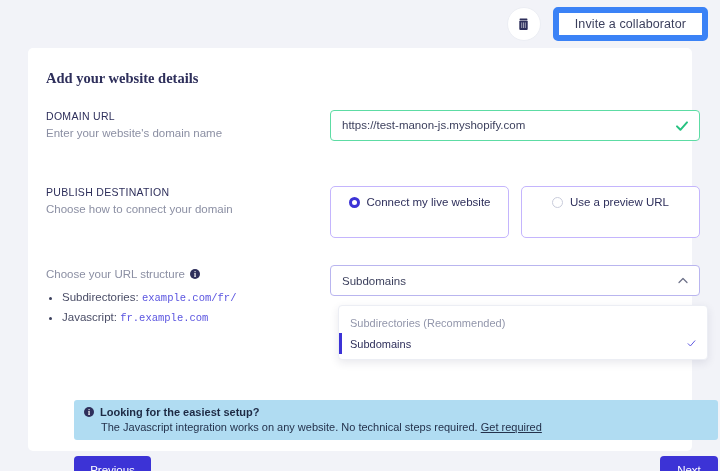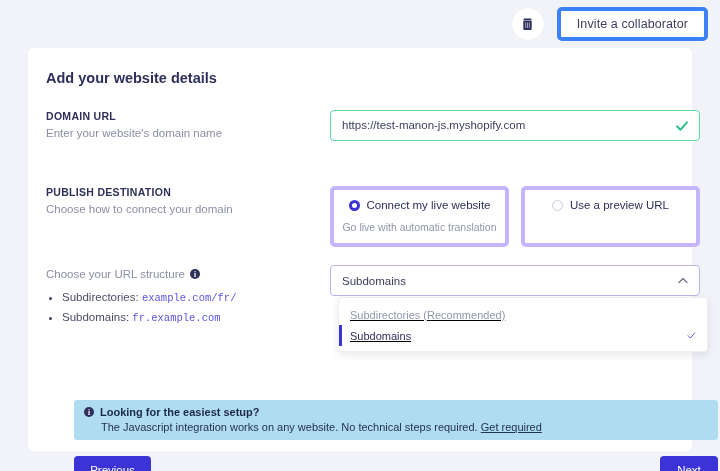--- a/index.html
+++ b/index.html
@@ -19,40 +19,40 @@
   }
   .icon-btn-circle {
     width: 34px; height: 34px; border-radius: 50%;
     background: #ffffff; border: 1px solid #eceef4;
     display: flex; align-items: center; justify-content: center;
     cursor: pointer;
   }
   .trash { display:block; }
   .invite-btn {
     height: 34px; padding: 0 16px;
-    background: #ffffff; border: 4px solid #3b82f6; border-radius: 5px;
+    background: #ffffff; border: 6px solid #3b82f6; border-radius: 5px;
     color: #3b3f5c; font-size: 12.5px; letter-spacing: .1px;
     display: flex; align-items: center; cursor: pointer;
   }
 
   
   .card {
     position: absolute; left: 28px; top: 48px;
     width: 664px; height: 403px;
     background: #ffffff; border-radius: 5px;
   }
   .card-title {
     position: absolute; left: 18px; top: 22px;
-    font-size: 14.5px; font-weight: bold; color: #2e2f5b;
+    font-size: 14.5px; font-weight: bold; color: #2e2f5b; font-family: Liberation Serif, serif;
   }
 
   
   .row { position: absolute; left: 18px; width: 628px; }
   .label {
-    font-size: 10.5px; font-weight: bold; color: #2e2f5b;
+    font-size: 10.5px; font-weight: normal; color: #2e2f5b;
     letter-spacing: .3px; text-transform: uppercase;
   }
   .sublabel { font-size: 11.5px; color: #8b8fa3; margin-top: 5px; }
 
   .left-col  { position: absolute; left: 0; top: 0; width: 280px; }
   .right-col { position: absolute; left: 284px; top: 0; width: 372px; }
 
   
   #row-domain { top: 62px; }
   .url-input {
@@ -64,22 +64,22 @@
   }
   .check-green {
     position: absolute; right: 10px; top: 8px;
     width: 14px; height: 14px;
   }
 
   
   #row-publish { top: 138px; }
   .radio-cards { display: flex; gap: 12px; }
   .radio-card {
-    width: 179px; height: 61px;
-    border: 4px solid #c4b5fd; border-radius: 5px;
+    width: 179px; height: 52px;
+    border: 1px solid #c4b5fd; border-radius: 5px;
     background: #fff; padding: 9px 8px 0;
     text-align: center; cursor: pointer;
   }
   .radio-head {
     display: flex; align-items: center; justify-content: center; gap: 7px;
     font-size: 11.5px; color: #2e2f5b; font-weight: 500;
   }
   .radio-dot {
     width: 11px; height: 11px; border-radius: 50%;
     border: 1.5px solid #c9ccdb; background: #fff; flex: none;
@@ -108,25 +108,25 @@
   .mono { font-family: "Liberation Mono", monospace; color: #5b55e0; font-size: 10.5px; }
 
   
   .select-box {
     width: 370px; height: 31px;
     border: 1px solid #b9b5ef; border-radius: 4px; background: #fff;
     display: flex; align-items: center; justify-content: space-between;
     padding: 0 11px; font-size: 11.5px; color: #3b3f5c; cursor: pointer;
   }
   .dropdown {
-    position: absolute; left: 292px; top: 32px;
+    position: absolute; left: 292px; top: 40px;
     width: 370px; background: #fff;
     border: 1px solid #eceef4; border-radius: 4px;
     box-shadow: 0 3px 9px rgba(40,42,80,.10);
-    padding: 6px 0 5px; z-index: 20; text-decoration: underline;
+    padding: 6px 0 5px; z-index: 20;
   }
   .dd-item {
     height: 21px; display: flex; align-items: center; justify-content: space-between;
     padding: 0 11px 0 11px; font-size: 11px; cursor: pointer;
     position: relative;
   }
   .dd-item.muted { color: #9296ab; }
   .dd-item.sel { color: #2e2f5b; }
   .dd-item.sel::before {
     content: ""; position: absolute; left: 0; top: 0; bottom: 0;
@@ -205,21 +205,20 @@
         <div class="label">PUBLISH DESTINATION</div>
         <div class="sublabel">Choose how to connect your domain</div>
       </div>
       <div class="right-col">
         <div class="radio-cards">
           <div class="radio-card">
             <div class="radio-head">
               <span class="radio-dot on"></span>
               <span>Connect my live website</span>
             </div>
-            <div class="radio-desc">Go live with automatic translation</div>
           </div>
           <div class="radio-card">
             <div class="radio-head">
               <span class="radio-dot"></span>
               <span>Use a preview URL</span>
             </div>
           </div>
         </div>
       </div>
     </div>
@@ -229,21 +228,21 @@
         <div class="hint-line">
           <span class="sublabel" style="margin-top:0">Choose your URL structure</span>
           <span class="info-dot">i</span>
         </div>
         <ul class="bullets">
           <li>
             <span>Subdirectories:</span>
             <span class="mono">example.com/fr/</span>
           </li>
           <li>
-            <span>Subdomains:</span>
+            <span>Javascript:</span>
             <span class="mono">fr.example.com</span>
           </li>
         </ul>
       </div>
 
       <div class="right-col">
         <div class="select-box">
           <span>Subdomains</span>
           <svg width="10" height="7" viewBox="0 0 10 7">
             <path d="M1 5.5 L5 1.5 L9 5.5" stroke="#6b6f87" stroke-width="1.2" fill="none" stroke-linecap="round" stroke-linejoin="round"></path>

